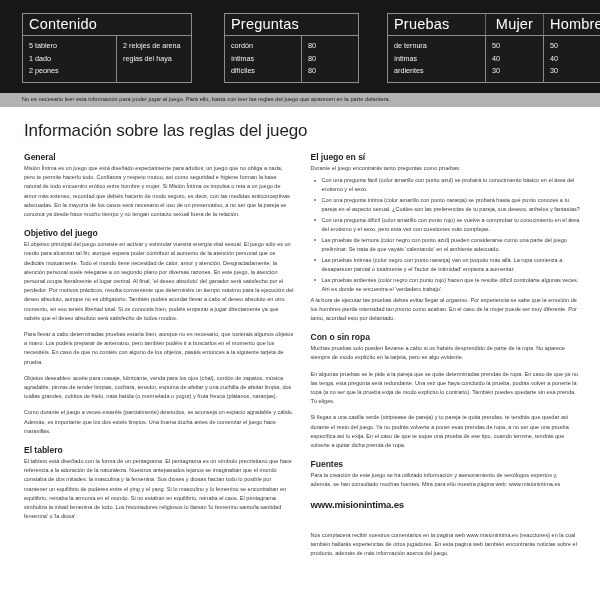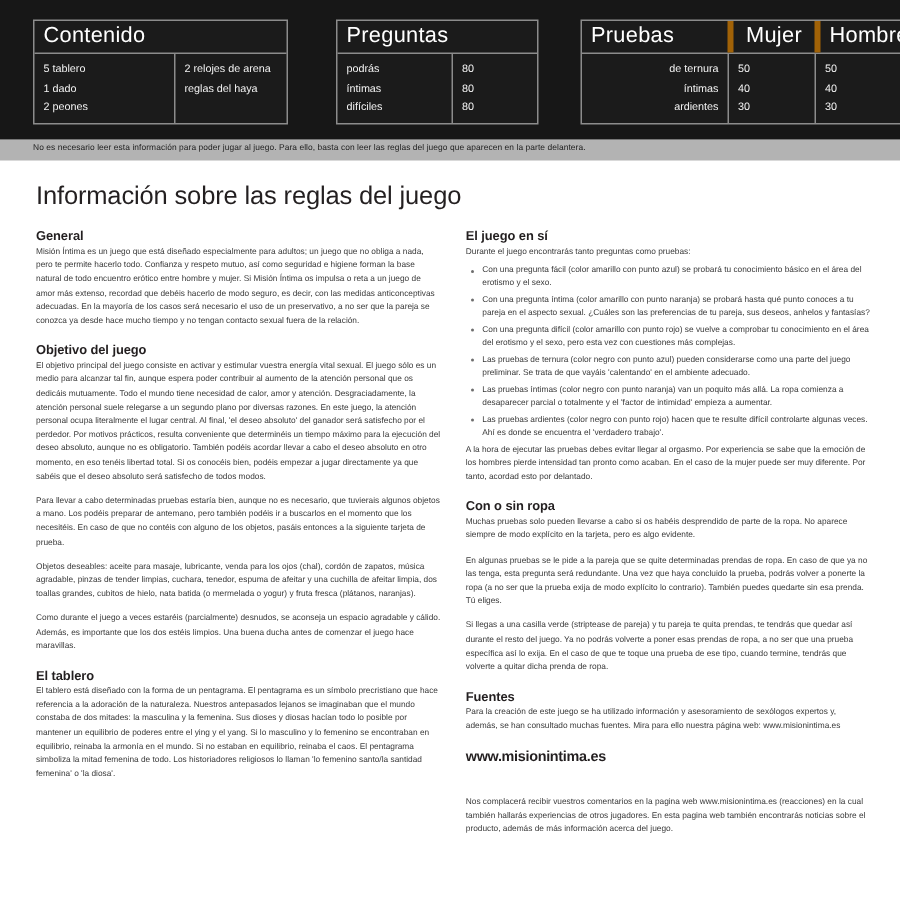--- a/index.html
+++ b/index.html
@@ -39,41 +39,41 @@
   }
   .box-head .hcell{
     color:#ffffff;
     font-size:14.5px;
     font-weight:400;
     letter-spacing:.2px;
     padding:2px 6px 3px 6px;
     line-height:1.12;
     white-space:nowrap;
   }
-  .box-head .hcell.div{ border-left:4px solid #a16207; }
+  .box-head .hcell.div{ border-left:1px solid #a16207; }
 
   .box-body{ display:flex; }
   .bcol{ padding:4px 6px 5px 6px; }
   .bcol + .bcol{ border-left:1px solid #8c8c8c; }
   .bcol .line{
     color:#f2f2f2;
     font-size:7.2px;
     line-height:1.72;
     white-space:nowrap;
   }
   .bcol .line.num{ }
 
   
   .cont-c1{ width:93px; }
   .cont-c2{ width:75px; }
   
   .preg-c1{ width:76px; }
   .preg-c2{ width:57px; }
   
-  .prue-c1{ width:97px;text-align:right; }
+  .prue-c1{ width:97px; }
   .prue-c2{ width:58px; }
   .prue-c3{ width:58px; }
 
   
   .h-cont1{ width:93px; } .h-cont2{ width:75px; }
   .h-preg1{ width:76px; } .h-preg2{ width:57px; }
   .h-prue1{ width:97px; } .h-prue2{ width:58px; text-align:center; }
   .h-prue3{ width:58px; text-align:center; }
 
   
@@ -181,21 +181,21 @@
         </div>
       </div>
 
       <div class="spec-box box-preguntas">
         <div class="box-head">
           <div class="hcell h-preg1">Preguntas</div>
           <div class="hcell h-preg2">&nbsp;</div>
         </div>
         <div class="box-body">
           <div class="bcol preg-c1">
-            <div class="line">podrás</div>
+            <div class="line">cordón</div>
             <div class="line">íntimas</div>
             <div class="line">difíciles</div>
           </div>
           <div class="bcol preg-c2">
             <div class="line num">80</div>
             <div class="line num">80</div>
             <div class="line num">80</div>
           </div>
         </div>
       </div>

